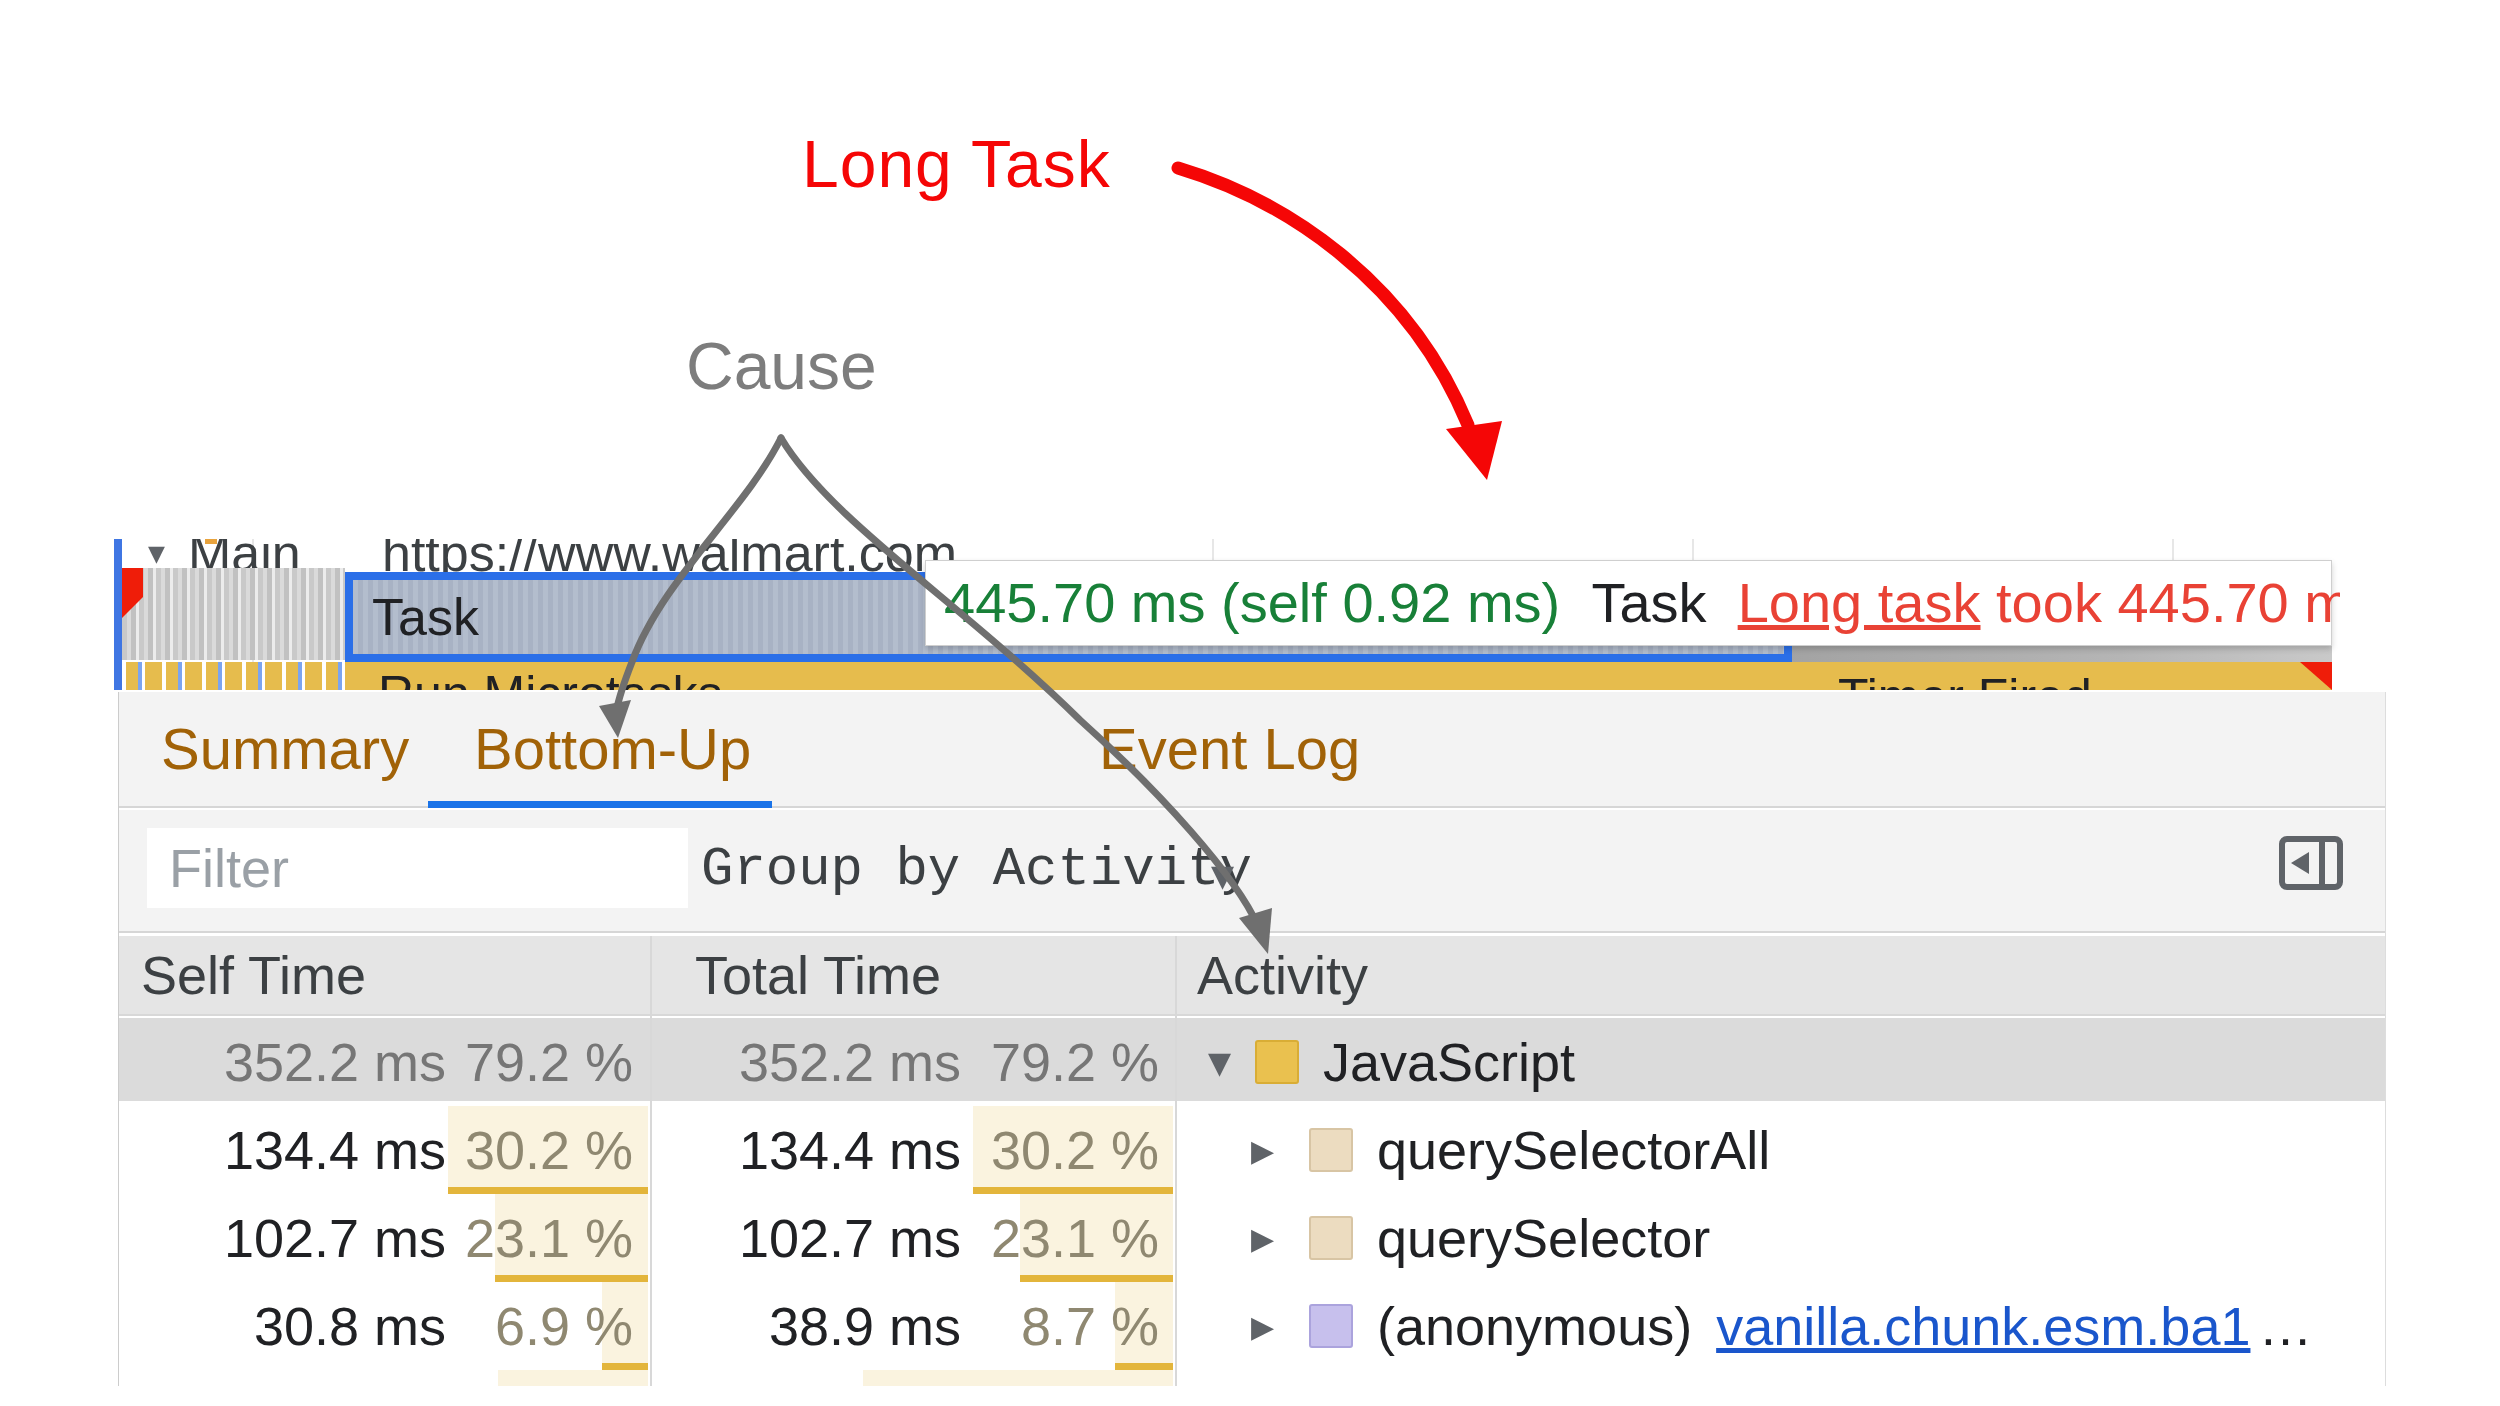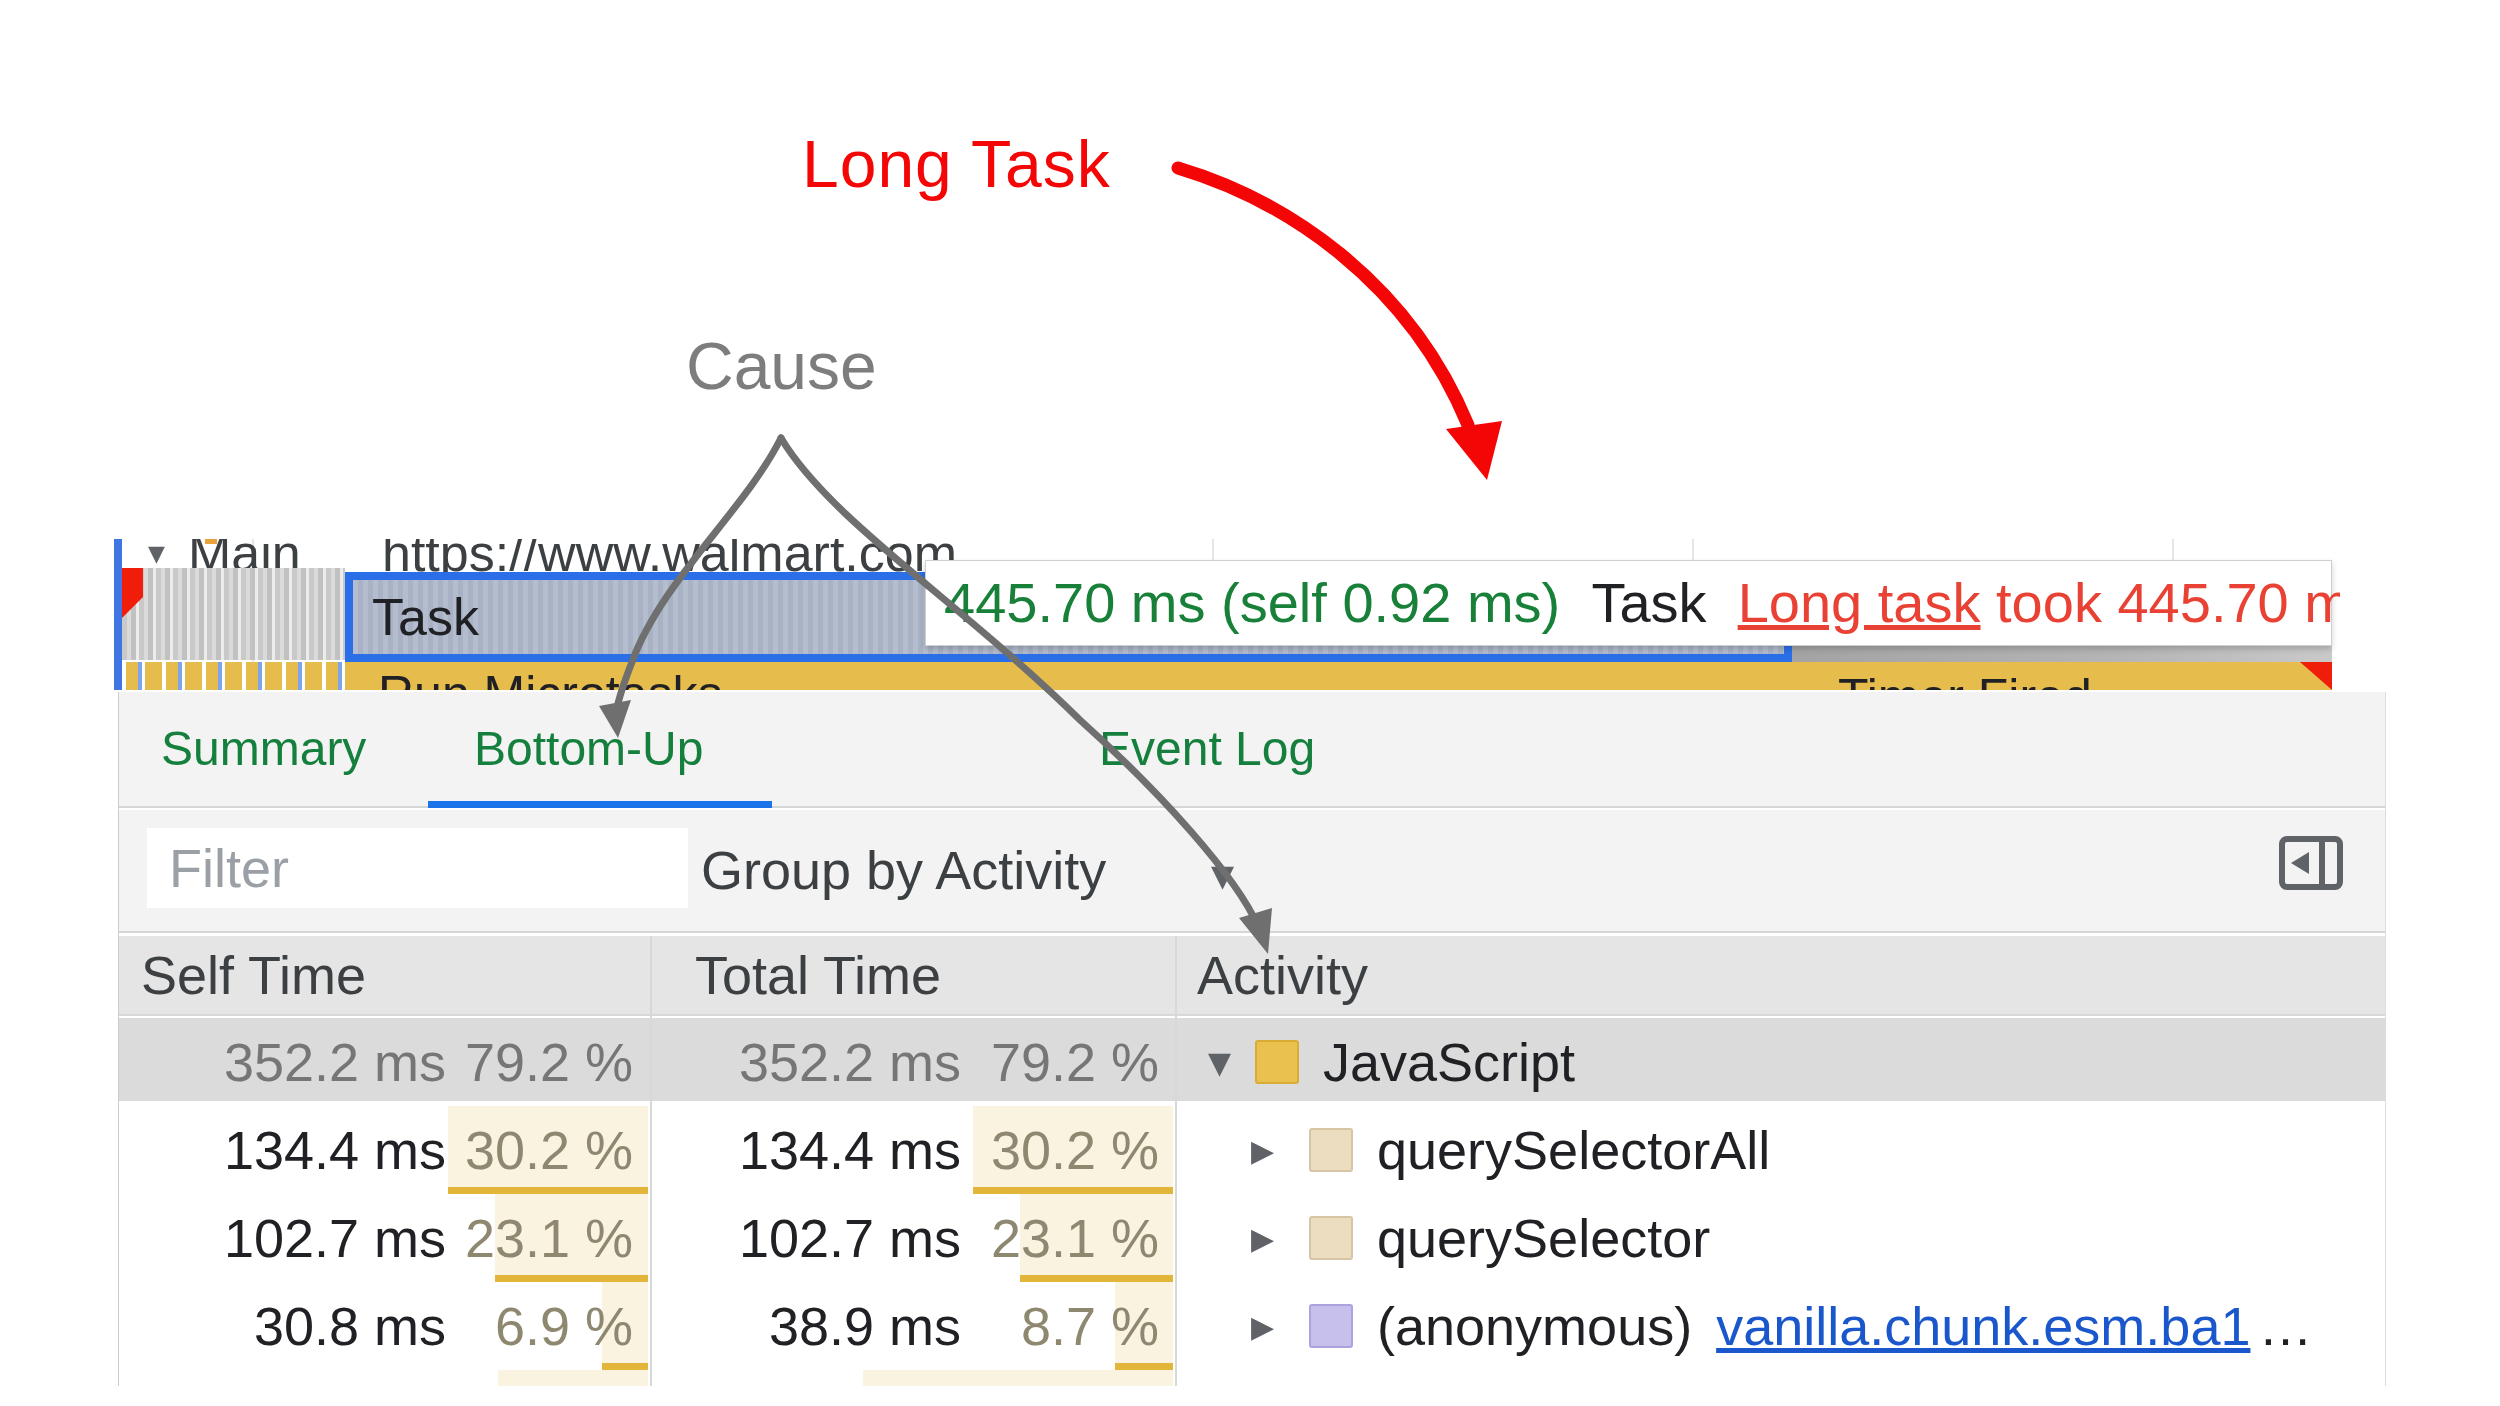--- a/index.html
+++ b/index.html
@@ -42,27 +42,27 @@
     line-height:84px;font-size:56px;white-space:nowrap;padding-left:18px;box-sizing:border-box;}
   .tt-green{color:#188038;}
   .tt-dark{color:#202124;}
   .tt-red{color:#e94235;}
   .tt-link{color:#e94235;text-decoration:underline;}
 
   
   #pane{left:118px;top:652px;width:2266px;height:694px;background:#fff;
     border-left:1px solid #cccccc;border-right:1px solid #dddddd;box-sizing:content-box;overflow:hidden;}
   #tabs-bar{left:0;top:0;width:2266px;height:116px;background:#f3f3f3;border-bottom:2px solid #d6d6d6;box-sizing:border-box;}
-  .tab{position:absolute;top:0;height:114px;line-height:114px;font-size:48px;color:#15803d;cursor:default;}
+  .tab{position:absolute;top:0;height:114px;line-height:114px;font-size:58px;color:#a16207;cursor:default;}
   #tab-underline{left:309px;top:109px;width:344px;height:7px;background:#1a73e8;}
   #toolbar{left:0;top:118px;width:2266px;height:123px;background:#f3f3f3;border-bottom:2px solid #d6d6d6;box-sizing:border-box;}
   #filter-input{position:absolute;left:28px;top:18px;width:519px;height:80px;background:#fff;border:none;outline:none;
     font-size:54px;color:#202124;padding:0 0 0 22px;font-family:"Liberation Sans","DejaVu Sans",sans-serif;}
   #filter-input::placeholder{color:#9aa0a6;opacity:1;}
-  #groupby-label{left:582px;top:0;height:120px;line-height:120px;font-size:54px;color:#3c4043;}
+  #groupby-label{left:582px;top:0;height:120px;line-height:120px;font-size:54px;color:#3c4043;font-family:Liberation Mono, monospace;}
   #groupby-caret{left:1092px;top:48px;font-size:30px;color:#5f6368;font-family:"DejaVu Sans",sans-serif;}
   #toggle-icon{left:2160px;top:26px;width:64px;height:54px;border:6px solid #5f6368;border-radius:8px;box-sizing:border-box;}
   #toggle-icon .divider{position:absolute;right:12px;top:0;width:6px;height:100%;background:#5f6368;}
   #toggle-icon .tri{position:absolute;left:6px;top:10px;width:0;height:0;
     border-top:11px solid transparent;border-bottom:11px solid transparent;border-right:18px solid #5f6368;}
   #grid-header{left:0;top:244px;width:2266px;height:80px;background:#e5e5e5;border-bottom:2px solid #d8d8d8;box-sizing:border-box;}
   .hdr{position:absolute;top:0;height:78px;line-height:78px;font-size:54px;color:#3c4043;}
   #hdr-self{left:22px;} #hdr-total{left:576px;} #hdr-activity{left:1078px;}
   .v-divider{position:absolute;top:244px;bottom:0;width:2px;background:#d8d8d8;z-index:8;}
   #divider-1{left:531px;} #divider-2{left:1056px;}

